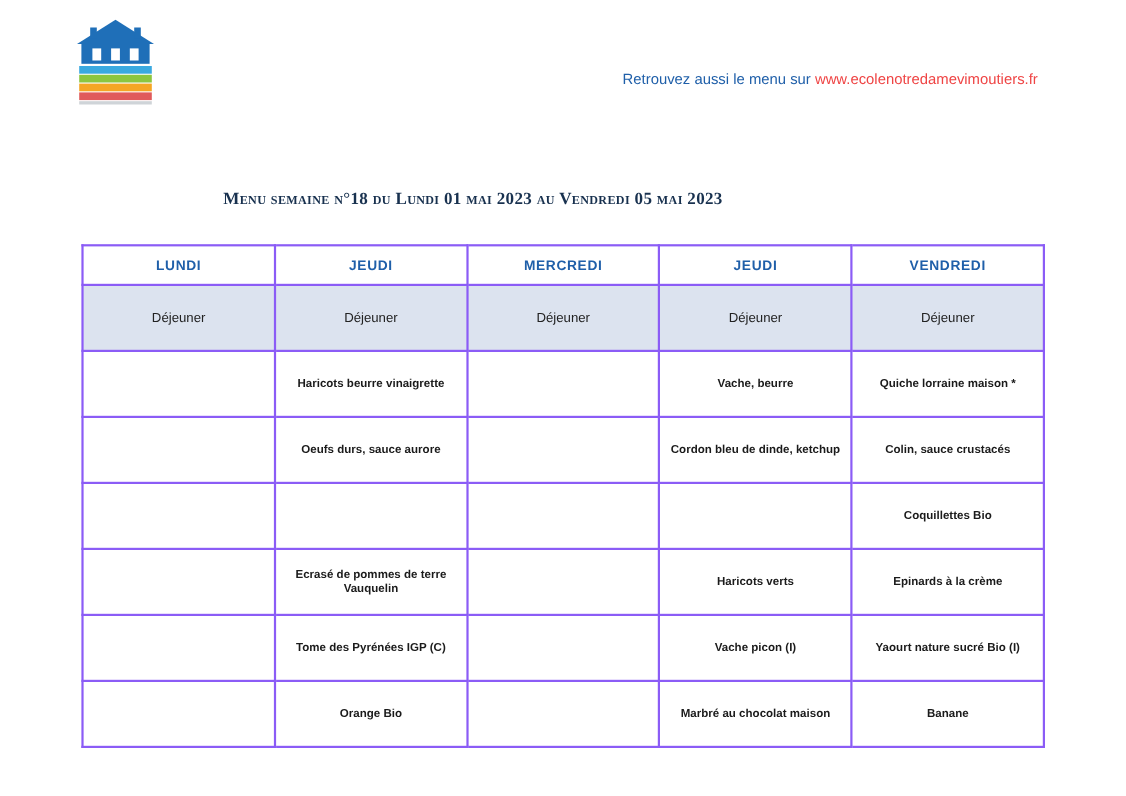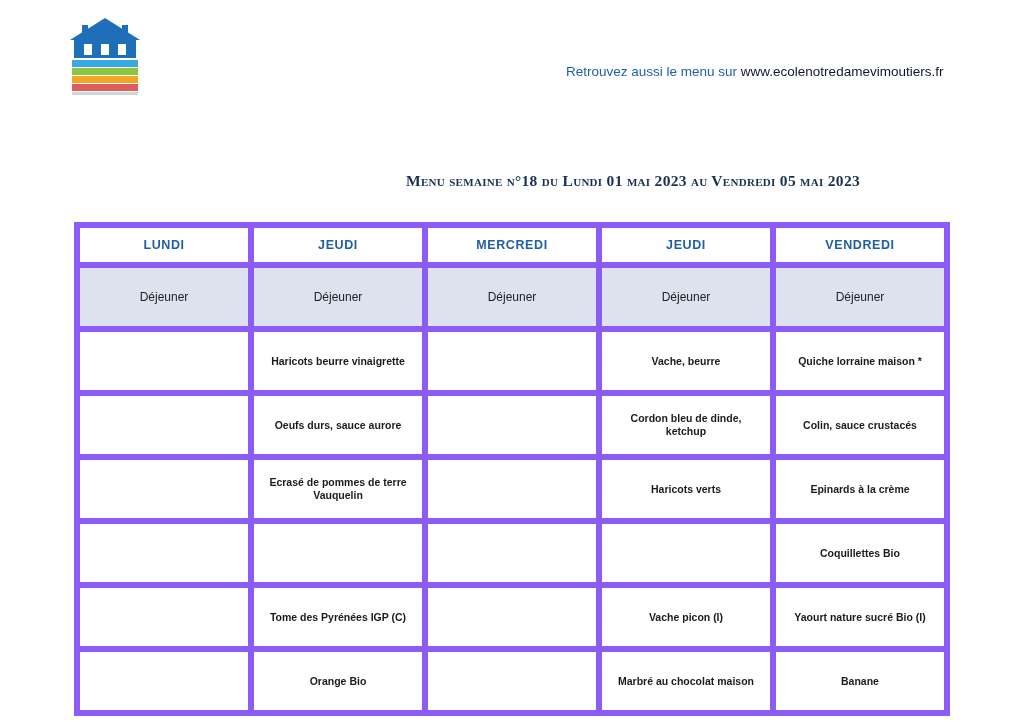--- a/index.html
+++ b/index.html
@@ -66,49 +66,49 @@
 
   .website-line {
     position: absolute;
     left: 566px;
     top: 64px;
     font-size: 13.5px;
     color: #1f5fa9;
     white-space: nowrap;
   }
   .website-line .url {
-    color: #0f172a;
+    color: #ef4444;
   }
 
   
   .doc-title {
     position: absolute;
     top: 172px;
     left: 0;
     width: 860px;
-    text-align: right;
+    text-align: center;
     font-family: "Liberation Serif", serif;
     font-variant: small-caps;
     font-size: 15.5px;
     font-weight: bold;
     color: #18314f;
     letter-spacing: 0.3px;
   }
 
   
   .menu-table {
     position: absolute;
     left: 74px;
     top: 222px;
     width: 876px;
     border-collapse: collapse;
     table-layout: fixed;
   }
   .menu-table td, .menu-table th {
-    border: 6px solid #8b5cf6;
+    border: 2px solid #8b5cf6;
     padding: 0;
     vertical-align: middle;
     text-align: center;
   }
   .menu-table th {
     height: 34px;
     font-size: 12.5px;
     font-weight: bold;
     color: #1f5fa9;
     letter-spacing: 0.6px;
@@ -220,47 +220,47 @@
         </td>
       <td>
           <span class="cell-inner">Colin, sauce crustacés</span>
         </td>
     </tr>
     <tr class="row-dish">
       <td>
           <span class="cell-inner"></span>
         </td>
       <td>
+          <span class="cell-inner"></span>
+        </td>
+      <td>
+          <span class="cell-inner"></span>
+        </td>
+      <td>
+          <span class="cell-inner"></span>
+        </td>
+      <td>
+          <span class="cell-inner">Coquillettes Bio</span>
+        </td>
+    </tr>
+    <tr class="row-dish">
+      <td>
+          <span class="cell-inner"></span>
+        </td>
+      <td>
           <span class="cell-inner">Ecrasé de pommes de terre Vauquelin</span>
         </td>
       <td>
           <span class="cell-inner"></span>
         </td>
       <td>
           <span class="cell-inner">Haricots verts</span>
         </td>
       <td>
           <span class="cell-inner">Epinards à la crème</span>
-        </td>
-    </tr>
-    <tr class="row-dish">
-      <td>
-          <span class="cell-inner"></span>
-        </td>
-      <td>
-          <span class="cell-inner"></span>
-        </td>
-      <td>
-          <span class="cell-inner"></span>
-        </td>
-      <td>
-          <span class="cell-inner"></span>
-        </td>
-      <td>
-          <span class="cell-inner">Coquillettes Bio</span>
         </td>
     </tr>
     <tr class="row-dish">
       <td>
           <span class="cell-inner"></span>
         </td>
       <td>
           <span class="cell-inner">Tome des Pyrénées IGP (C)</span>
         </td>
       <td>

